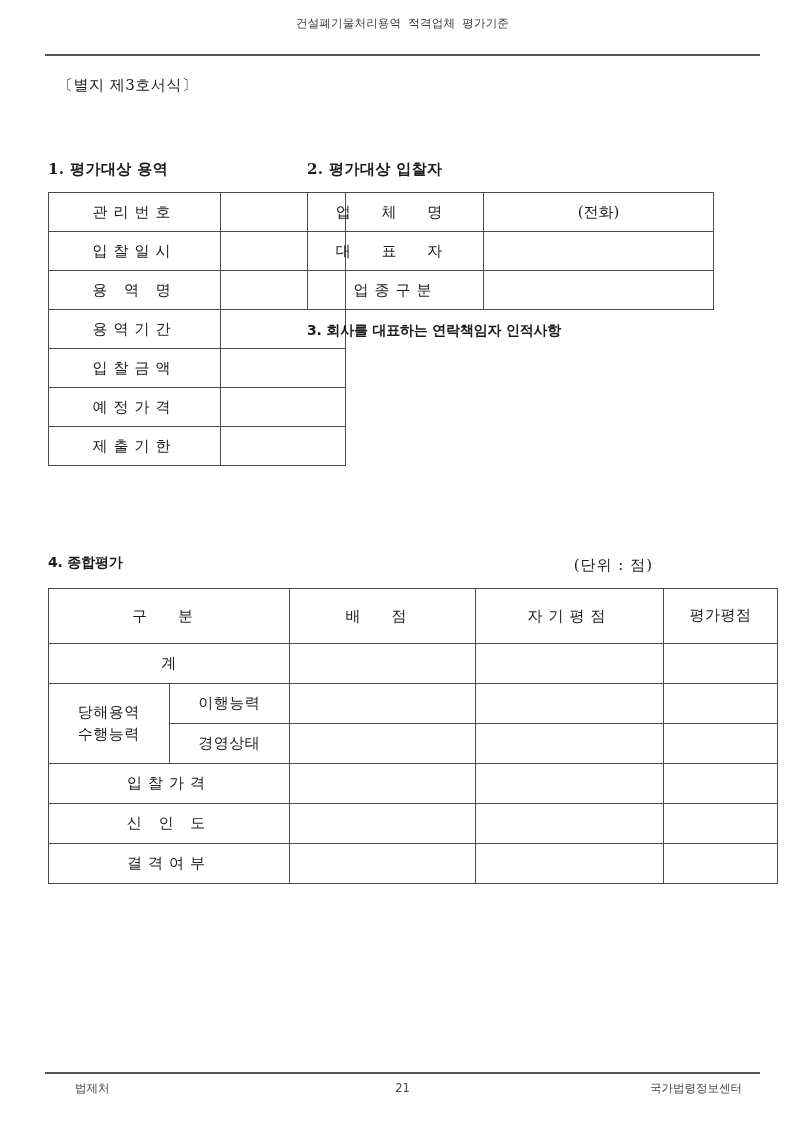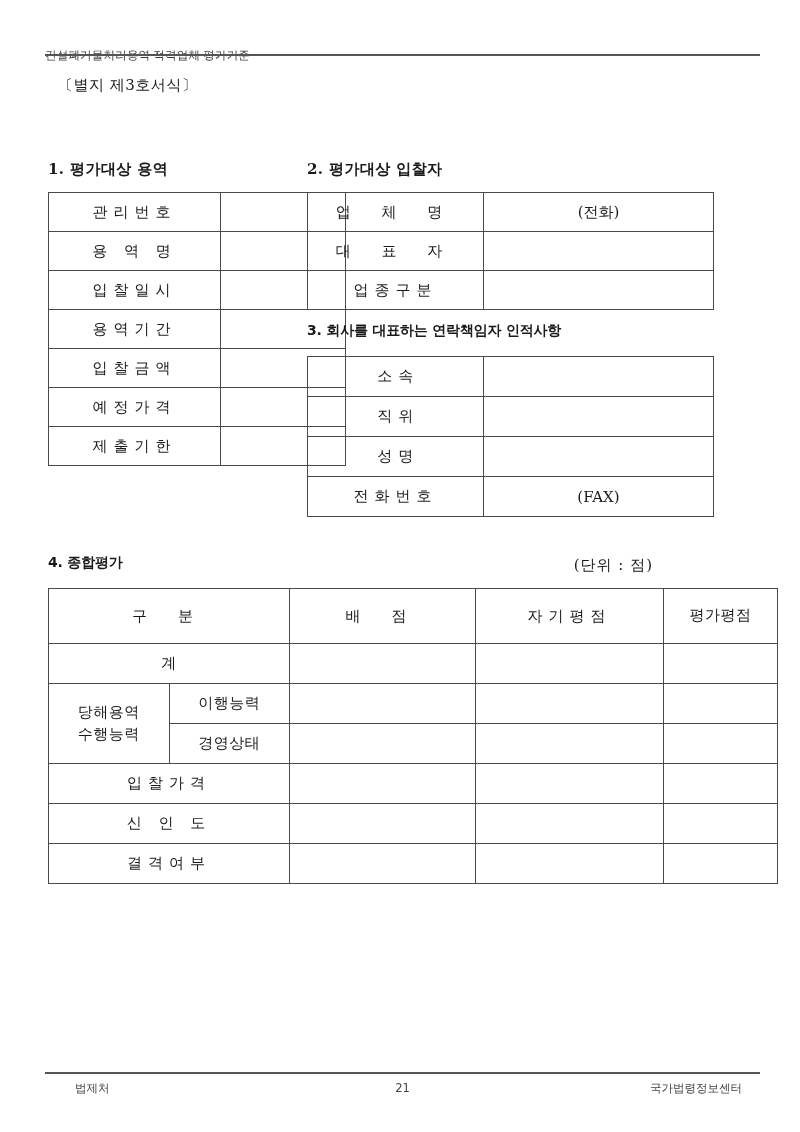--- a/index.html
+++ b/index.html
@@ -20,24 +20,24 @@
     position: absolute;
     left: 0; top: 0;
     width: 800px;
     height: 1132px;
   }
 
   
   .doc-header {
     position: absolute;
     left: 45px;
-    top: 48px;
+    top: 16px;
     width: 715px;
-    text-align: left;
-    font-family: Liberation Serif, serif;
+    text-align: center;
+    font-family: Liberation Mono, monospace;
     font-size: 11.5px;
     color: #3a3a3a;
     letter-spacing: 0.2px;
   }
   .header-rule {
     position: absolute;
     left: 45px;
     top: 54px;
     width: 715px;
     height: 0;
@@ -200,25 +200,25 @@
   <div class="form-id">〔별지 제3호서식〕</div>
 
   <div class="sec-head" id="sec1-head">1. 평가대상 용역</div>
   <table class="ftab" id="tbl-service">
     <tbody>
         <tr>
       <td class="lbl sp1"><span>관리번호</span></td>
       <td class="val"></td>
     </tr>
     <tr>
+      <td class="lbl sp1"><span>입찰일시</span></td>
+      <td class="val"></td>
+    </tr>
+    <tr>
       <td class="lbl sp1"><span>용 역 명</span></td>
-      <td class="val"></td>
-    </tr>
-    <tr>
-      <td class="lbl sp1"><span>입찰일시</span></td>
       <td class="val"></td>
     </tr>
     <tr>
       <td class="lbl sp1"><span>용역기간</span></td>
       <td class="val"></td>
     </tr>
     <tr>
       <td class="lbl sp1"><span>입찰금액</span></td>
       <td class="val"></td>
     </tr>
@@ -245,40 +245,20 @@
       <td class="val"></td>
     </tr>
     <tr>
       <td class="lbl sp1"><span>업종구분</span></td>
       <td class="val"></td>
     </tr>
   </tbody>
     </table>
 
   <div class="sec-head sans" id="sec3-head">3. 회사를 대표하는 연락책임자 인적사항</div>
-  <table class="ftab" id="tbl-contact">
-    <tbody>
-        <tr>
-      <td class="lbl">소    속</td>
-      <td class="val"></td>
-    </tr>
-    <tr>
-      <td class="lbl">직    위</td>
-      <td class="val"></td>
-    </tr>
-    <tr>
-      <td class="lbl">성    명</td>
-      <td class="val"></td>
-    </tr>
-    <tr>
-      <td class="lbl sp1"><span>전화번호</span></td>
-      <td class="val">(FAX)</td>
-    </tr>
-  </tbody>
-    </table>
 
   <div class="sec-head sans" id="sec4-head">4. 종합평가</div>
   <div class="unit-note">(단위 : 점)</div>
 
   <table class="ftab" id="tbl-eval">
     <tbody>
         <tr>
       <td class="hd c-div sp2" colspan="2"><span>구    분</span></td>
       <td class="hd c-alloc sp2"><span>배    점</span></td>
       <td class="hd c-self sp1"><span>자기평점</span></td>

